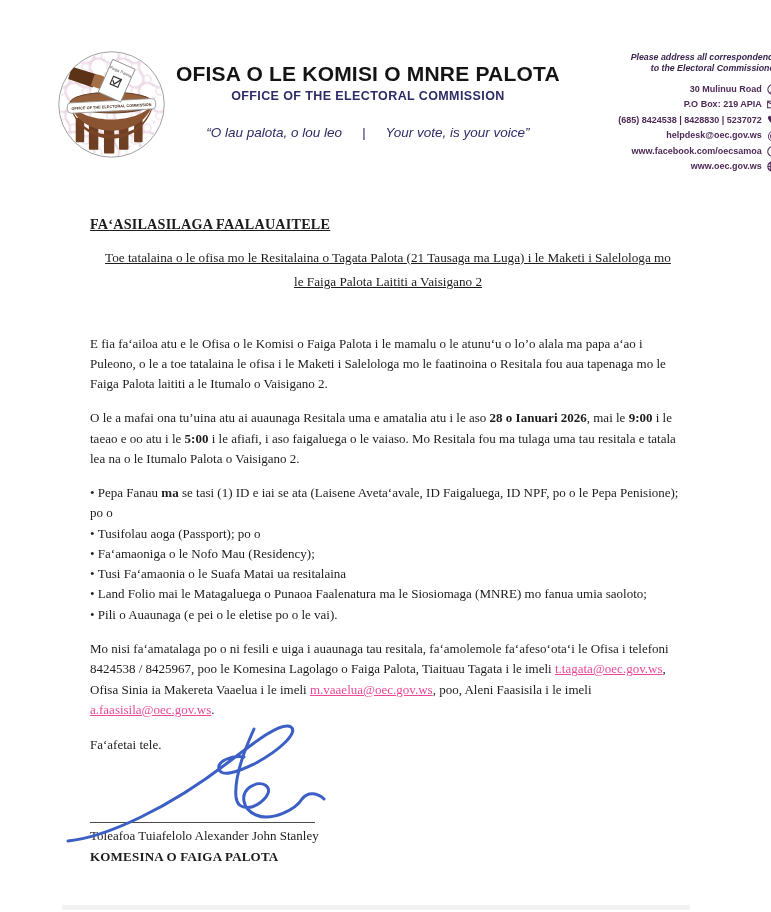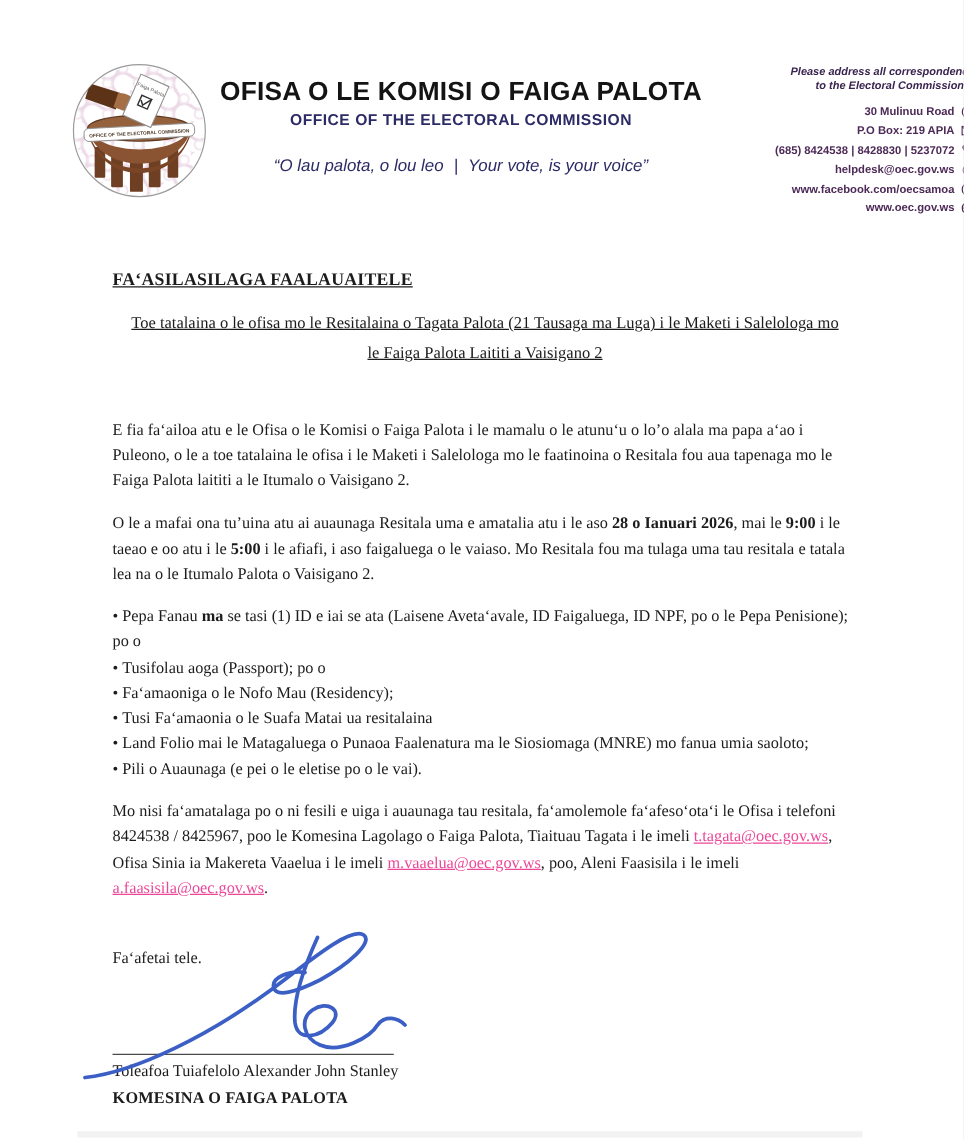--- a/index.html
+++ b/index.html
@@ -43,21 +43,21 @@
     letter-spacing: 0.4px;
     white-space: nowrap;
   }
   .tagline {
     margin-top: 22px;
     font-size: 13.5px;
     font-style: italic;
     color: #2d2b66;
     display: flex;
     justify-content: center;
-    gap: 8px;
+    gap: 20px;
     white-space: nowrap;
   }
   .contact {
     flex: 0 0 auto;
     width: 212px;
     padding-top: 4px;
     font-family: "Liberation Sans", sans-serif;
     text-align: right;
     color: #4d2a57;
   }
@@ -101,21 +101,21 @@
     font-size: 13.2px;
     line-height: 1.8;
   }
   .doc-subtitle span { text-decoration: underline; }
   .body-text { margin-top: 40px; }
   .para { margin-bottom: 14px; }
   ul.bullets { list-style: none; margin-bottom: 14px; }
   ul.bullets li::before { content: "\2022\00a0"; }
   .email-link { color: #ec4899; text-decoration: underline; cursor: pointer; }
   strong { font-weight: bold; }
-  .closing { margin-top: 36px; }
+  .closing { margin-top: 15px; }
 
   
   .sig-block { position: relative; margin: 4px 0 0 0; width: 240px; }
   .sig-line {
     width: 225px;
     height: 64px;
     border-bottom: 1.3px solid #4a4a4a;
   }
   .sig-svg {
     position: absolute;
@@ -186,21 +186,21 @@
             <rect x="52" y="16" width="26" height="38" fill="#ffffff" stroke="#8d8d8d" stroke-width="0.9"></rect>
             <text x="65" y="26" text-anchor="middle" font-family="Liberation Sans, sans-serif" font-size="4.4" fill="#555" transform="rotate(0 65 26)">Faiga Palota</text>
             <rect x="60" y="32" width="9" height="9" fill="none" stroke="#333" stroke-width="1.2"></rect>
             <path d="M61,36 L64,39.5 L69.5,31.5" fill="none" stroke="#333" stroke-width="1.3"></path>
           </g>
         </g>
       </svg>
     </div>
 
     <div class="head-mid">
-      <div class="org-samoan">OFISA O LE KOMISI O FAIGA PALOTA</div>
+      <div class="org-samoan">OFISA O LE KOMISI O MNRE PALOTA</div>
       <div class="org-english">OFFICE OF THE ELECTORAL COMMISSION</div>
       <div class="tagline">
         <span>“O lau palota, o lou leo</span>
         <span>|</span>
         <span>Your vote, is your voice”</span>
       </div>
     </div>
 
     <div class="contact">
       <div class="contact-note">

